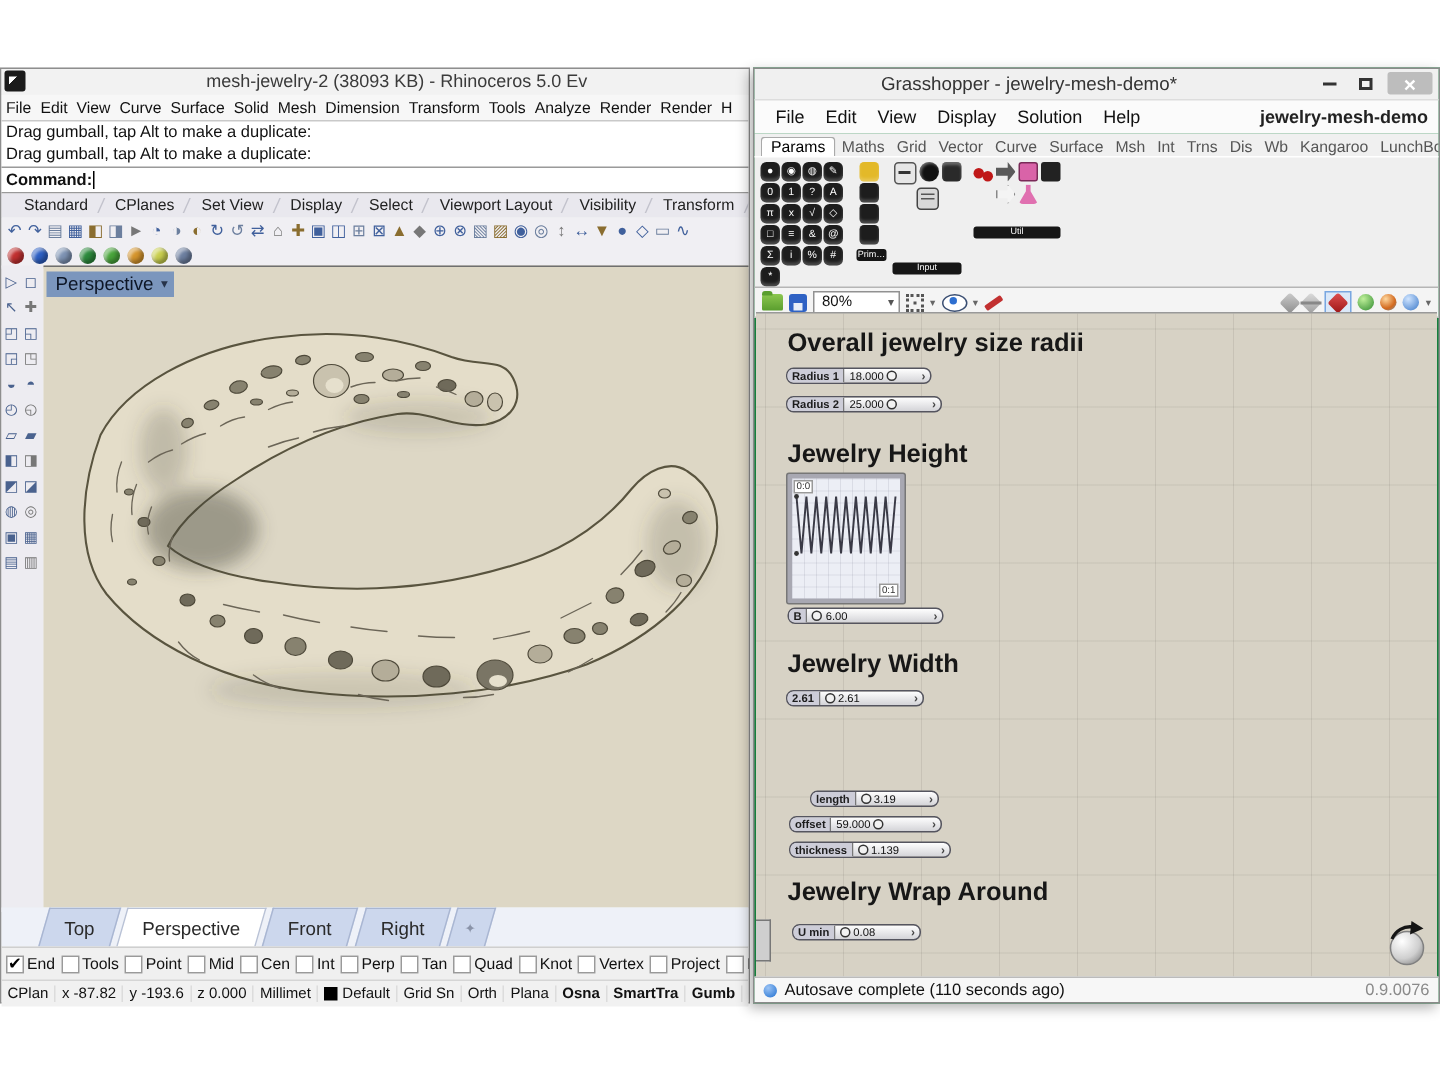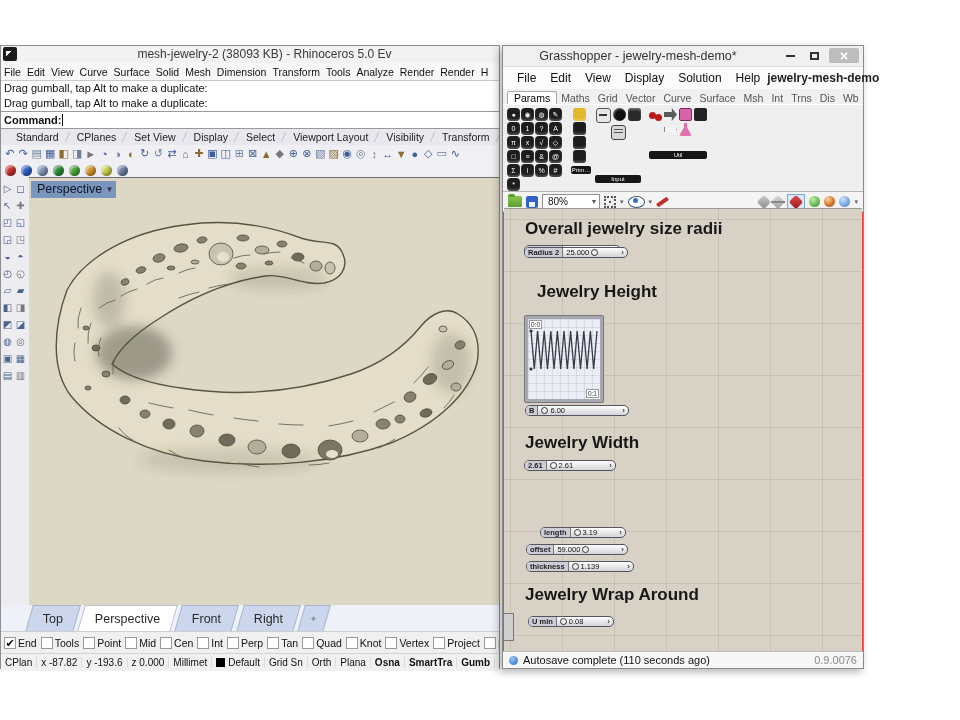--- a/index.html
+++ b/index.html
@@ -56,21 +56,21 @@
   .osnap-item{display:flex;align-items:center;gap:2px;white-space:nowrap;}
   .osnap-box{width:10px;height:10px;background:#fff;border:1px solid #9a9a9a;font-size:11px;line-height:8px;
              font-weight:700;color:#000;display:flex;align-items:center;justify-content:center;overflow:visible;}
   .r-status{position:absolute;left:0;top:607px;width:100%;height:17px;background:#f1f1f1;border-top:1px solid #d5d5d5;
             display:flex;align-items:center;font-size:10px;overflow:hidden;}
   .r-status .seg{padding:0 4px;border-right:1px solid #dcdcdc;white-space:nowrap;display:flex;align-items:center;}
   .r-status .seg:nth-child(6)::before{content:"";width:9px;height:9px;background:#000;display:inline-block;margin-right:3px;}
   .r-status .seg:nth-child(10),.r-status .seg:nth-child(11),.r-status .seg:nth-child(12){font-weight:700;}
 
   
-  .gh{position:absolute;left:502px;top:45px;width:362px;height:624px;background:#ef4444;
+  .gh{position:absolute;left:502px;top:45px;width:458px;height:624px;background:#15803d;
       border:1px solid #8a8a8a;box-sizing:border-box;box-shadow:-3px 3px 8px rgba(0,0,0,.3);}
   .g-title{position:relative;height:20px;background:#f0f0f0;}
   .g-title-text{position:absolute;left:0;right:90px;text-align:center;font-size:12.5px;color:#333;line-height:20px;white-space:nowrap;}
   .wbtn{position:absolute;top:2px;width:22px;height:15px;display:flex;align-items:center;justify-content:center;}
   .wmin{right:62px;} .wmin::before{content:"";width:9px;height:2px;background:#333;}
   .wmax{right:38px;} .wmax::before{content:"";width:9px;height:8px;border:2px solid #333;box-sizing:border-box;}
   .wclose{right:4px;width:30px;background:#bdbdbd;border-radius:2px;}
   .wclose::before{content:"\00d7";color:#fff;font-size:14px;font-weight:700;line-height:1;}
   .g-menubar{height:22px;display:flex;align-items:center;background:#fbfbfb;border-top:1px solid #ddd;font-size:12px;padding:0 7px;}
   .g-menus{display:flex;}
@@ -129,31 +129,31 @@
   .sel{border:1px solid #7aa7e0;background:#dbe8f8;padding:2px 3px;display:flex;align-items:center;}
   .ball{width:11px;height:11px;border-radius:50%;}
   .ball-green{background:radial-gradient(circle at 35% 30%,#bff09a,#2f8a2f);}
   .ball-orange{background:radial-gradient(circle at 35% 30%,#ffd9a0,#d2691e 60%,#888 90%);}
   .ball-blue{background:radial-gradient(circle at 35% 30%,#cfe4ff,#3a78c8);}
   .g-canvas{position:absolute;left:1px;right:1px;top:162px;height:445px;background:#d7d2c5;overflow:hidden;
      background-image:linear-gradient(rgba(90,85,70,.12) 1px,transparent 1px),
                       linear-gradient(90deg,rgba(90,85,70,.12) 1px,transparent 1px);
      background-size:52px 52px;background-position:6px 10px;border-top:1px solid #999;}
   .gh-head{position:absolute;font-size:17px;font-weight:700;color:#171717;white-space:nowrap;}
-  .h1{left:21px;top:10px;} .h2{left:21px;top:73px;margin-left:12px;} .h3{left:21px;top:224px;}
+  .h1{left:21px;top:10px;} .h2{left:21px;top:84px;} .h3{left:21px;top:224px;}
   .h4{left:21px;top:286px;} .h5{left:21px;top:376px;}
   .gh-slider{position:absolute;height:11px;display:flex;align-items:flex-start;border:1px solid #55555f;border-radius:5px;
              background:linear-gradient(#fefefe,#d4d4d8);font-size:7.5px;box-sizing:border-box;}
   .gh-slider .lbl{background:#cdcdd8;border-right:1px solid #777;padding:0 3px;border-radius:4px 0 0 4px;
                   font-weight:700;color:#1c1c1c;height:100%;display:flex;align-items:center;white-space:nowrap;}
   .gh-slider .val{display:flex;align-items:center;gap:2px;padding:0 3px;flex:1;}
   .gh-slider .knob{width:5px;height:5px;border:1px solid #333;border-radius:50%;background:#f2f2f2;flex:0 0 auto;}
   .gh-slider.kb .knob{order:-1;}
   .gh-slider .arr{margin-left:auto;padding-right:3px;color:#444;font-size:8px;font-weight:700;}
-  .s0{left:20px;top:36px;width:97px;} .s1{left:20px;top:38px;width:104px;}
+  .s0{left:20px;top:36px;width:97px;} .s1{left:20px;top:55px;width:104px;}
   .s2{left:21px;top:196px;width:104px;} .s3{left:20px;top:251px;width:92px;}
   .s4{left:36px;top:318px;width:86px;} .s5{left:22px;top:335px;width:102px;}
   .s6{left:22px;top:352px;width:108px;} .s7{left:24px;top:407px;width:86px;}
   .s8{left:24px;top:408px;width:94px;margin-top:43px;}
   .graph{position:absolute;left:20px;top:106px;width:80px;height:88px;background:#a8a8b2;border:1px solid #777;
          border-radius:2px;padding:3px;box-sizing:border-box;}
   .graph-inner{position:relative;width:100%;height:100%;background:#eceef5;
      background-image:linear-gradient(rgba(60,60,90,.10) 1px,transparent 1px),
                       linear-gradient(90deg,rgba(60,60,90,.10) 1px,transparent 1px);
      background-size:8px 8px;}

